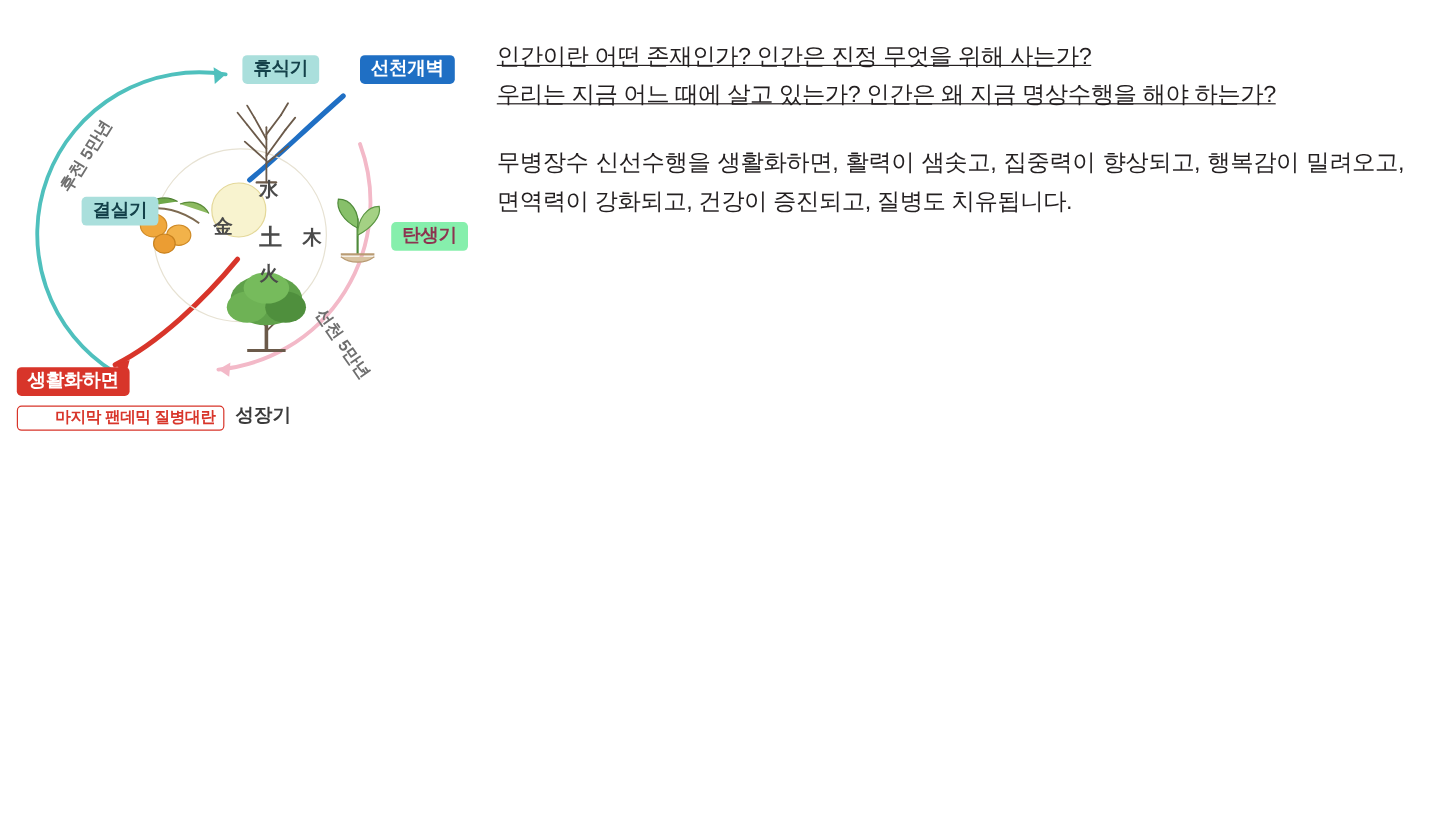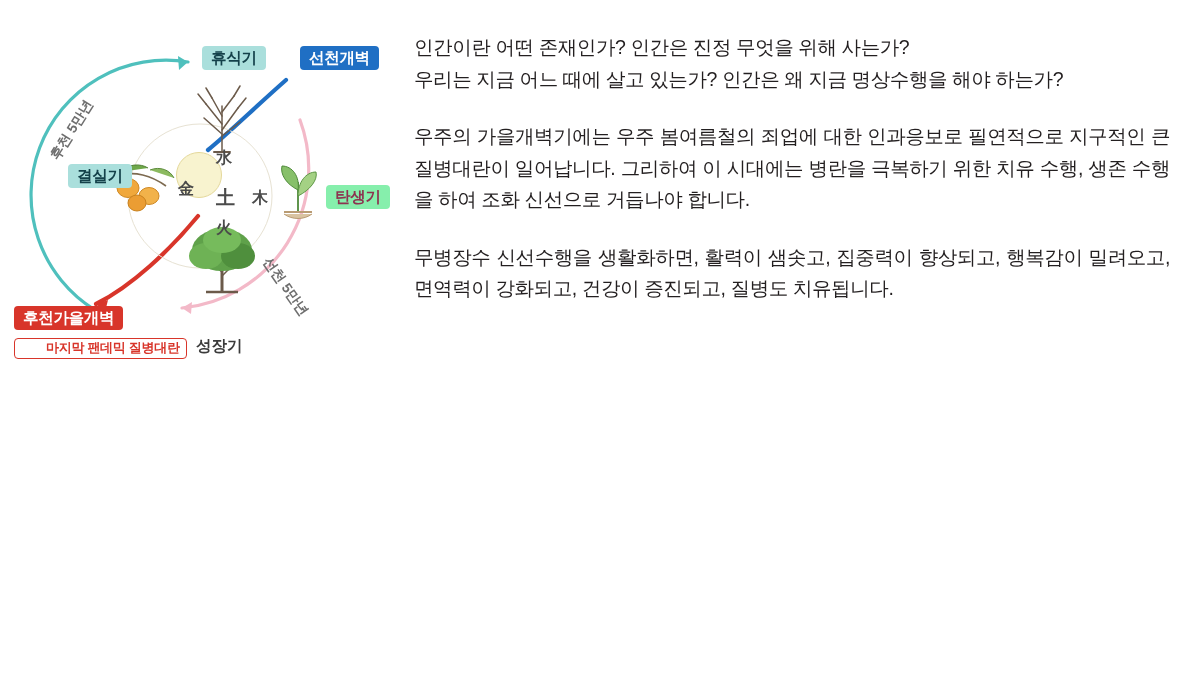--- a/index.html
+++ b/index.html
@@ -170,31 +170,30 @@
     <span class="elem" style="left:216px; top:218px;">火</span>
 
     <span class="tag tag-teal" style="left:202px; top:46px;">휴식기</span>
 
     <span class="tag tag-blue" style="left:300px; top:46px;">선천개벽</span>
 
     <span class="tag tag-teal" style="left:68px; top:164px;">결실기</span>
 
     <span class="tag tag-pink" style="left:326px; top:185px;">탄생기</span>
 
-    <span class="tag tag-red" style="left:14px; top:306px;">후천가을개벽</span>
+    <span class="tag tag-red" style="left:14px; top:306px;">생활화하면</span>
 
     <span class="tag tag-out" style="left:14px; top:338px;padding-left:31px;">마지막 팬데믹 질병대란</span>
 
     <span class="plainlabel" style="left:196px; top:336px;">성장기</span>
 
     <span class="rotlabel" style="left:54px; top:150px; transform: rotate(-58deg); transform-origin: left center;">후천 5만년</span>
 
     <span class="rotlabel" style="left:266px; top:250px; transform: rotate(55deg); transform-origin: left center;">선천 5만년</span>
   </div>
 
   <div id="text-col">
-    <p style="white-space: pre-line; text-align:left;">인간이란 어떤 존재인가? 인간은 진정 무엇을 위해 사는가?
+    <p style="white-space: pre-line; text-align:left;text-decoration:underline;">인간이란 어떤 존재인가? 인간은 진정 무엇을 위해 사는가?
 우리는 지금 어느 때에 살고 있는가? 인간은 왜 지금 명상수행을 해야 하는가?</p>
-    <p>우주의 가을개벽기에는 우주 봄여름철의 죄업에 대한 인과응보로 필연적으로 지구적인 큰 질병대란이 일어납니다. 그리하여 이 시대에는 병란을 극복하기 위한 치유 수행, 생존 수행을 하여 조화 신선으로 거듭나야 합니다.</p>
     <p>무병장수 신선수행을 생활화하면, 활력이 샘솟고, 집중력이 향상되고, 행복감이 밀려오고, 면역력이 강화되고, 건강이 증진되고, 질병도 치유됩니다.</p>
   </div>
 
 </div>
 
 </body></html>

